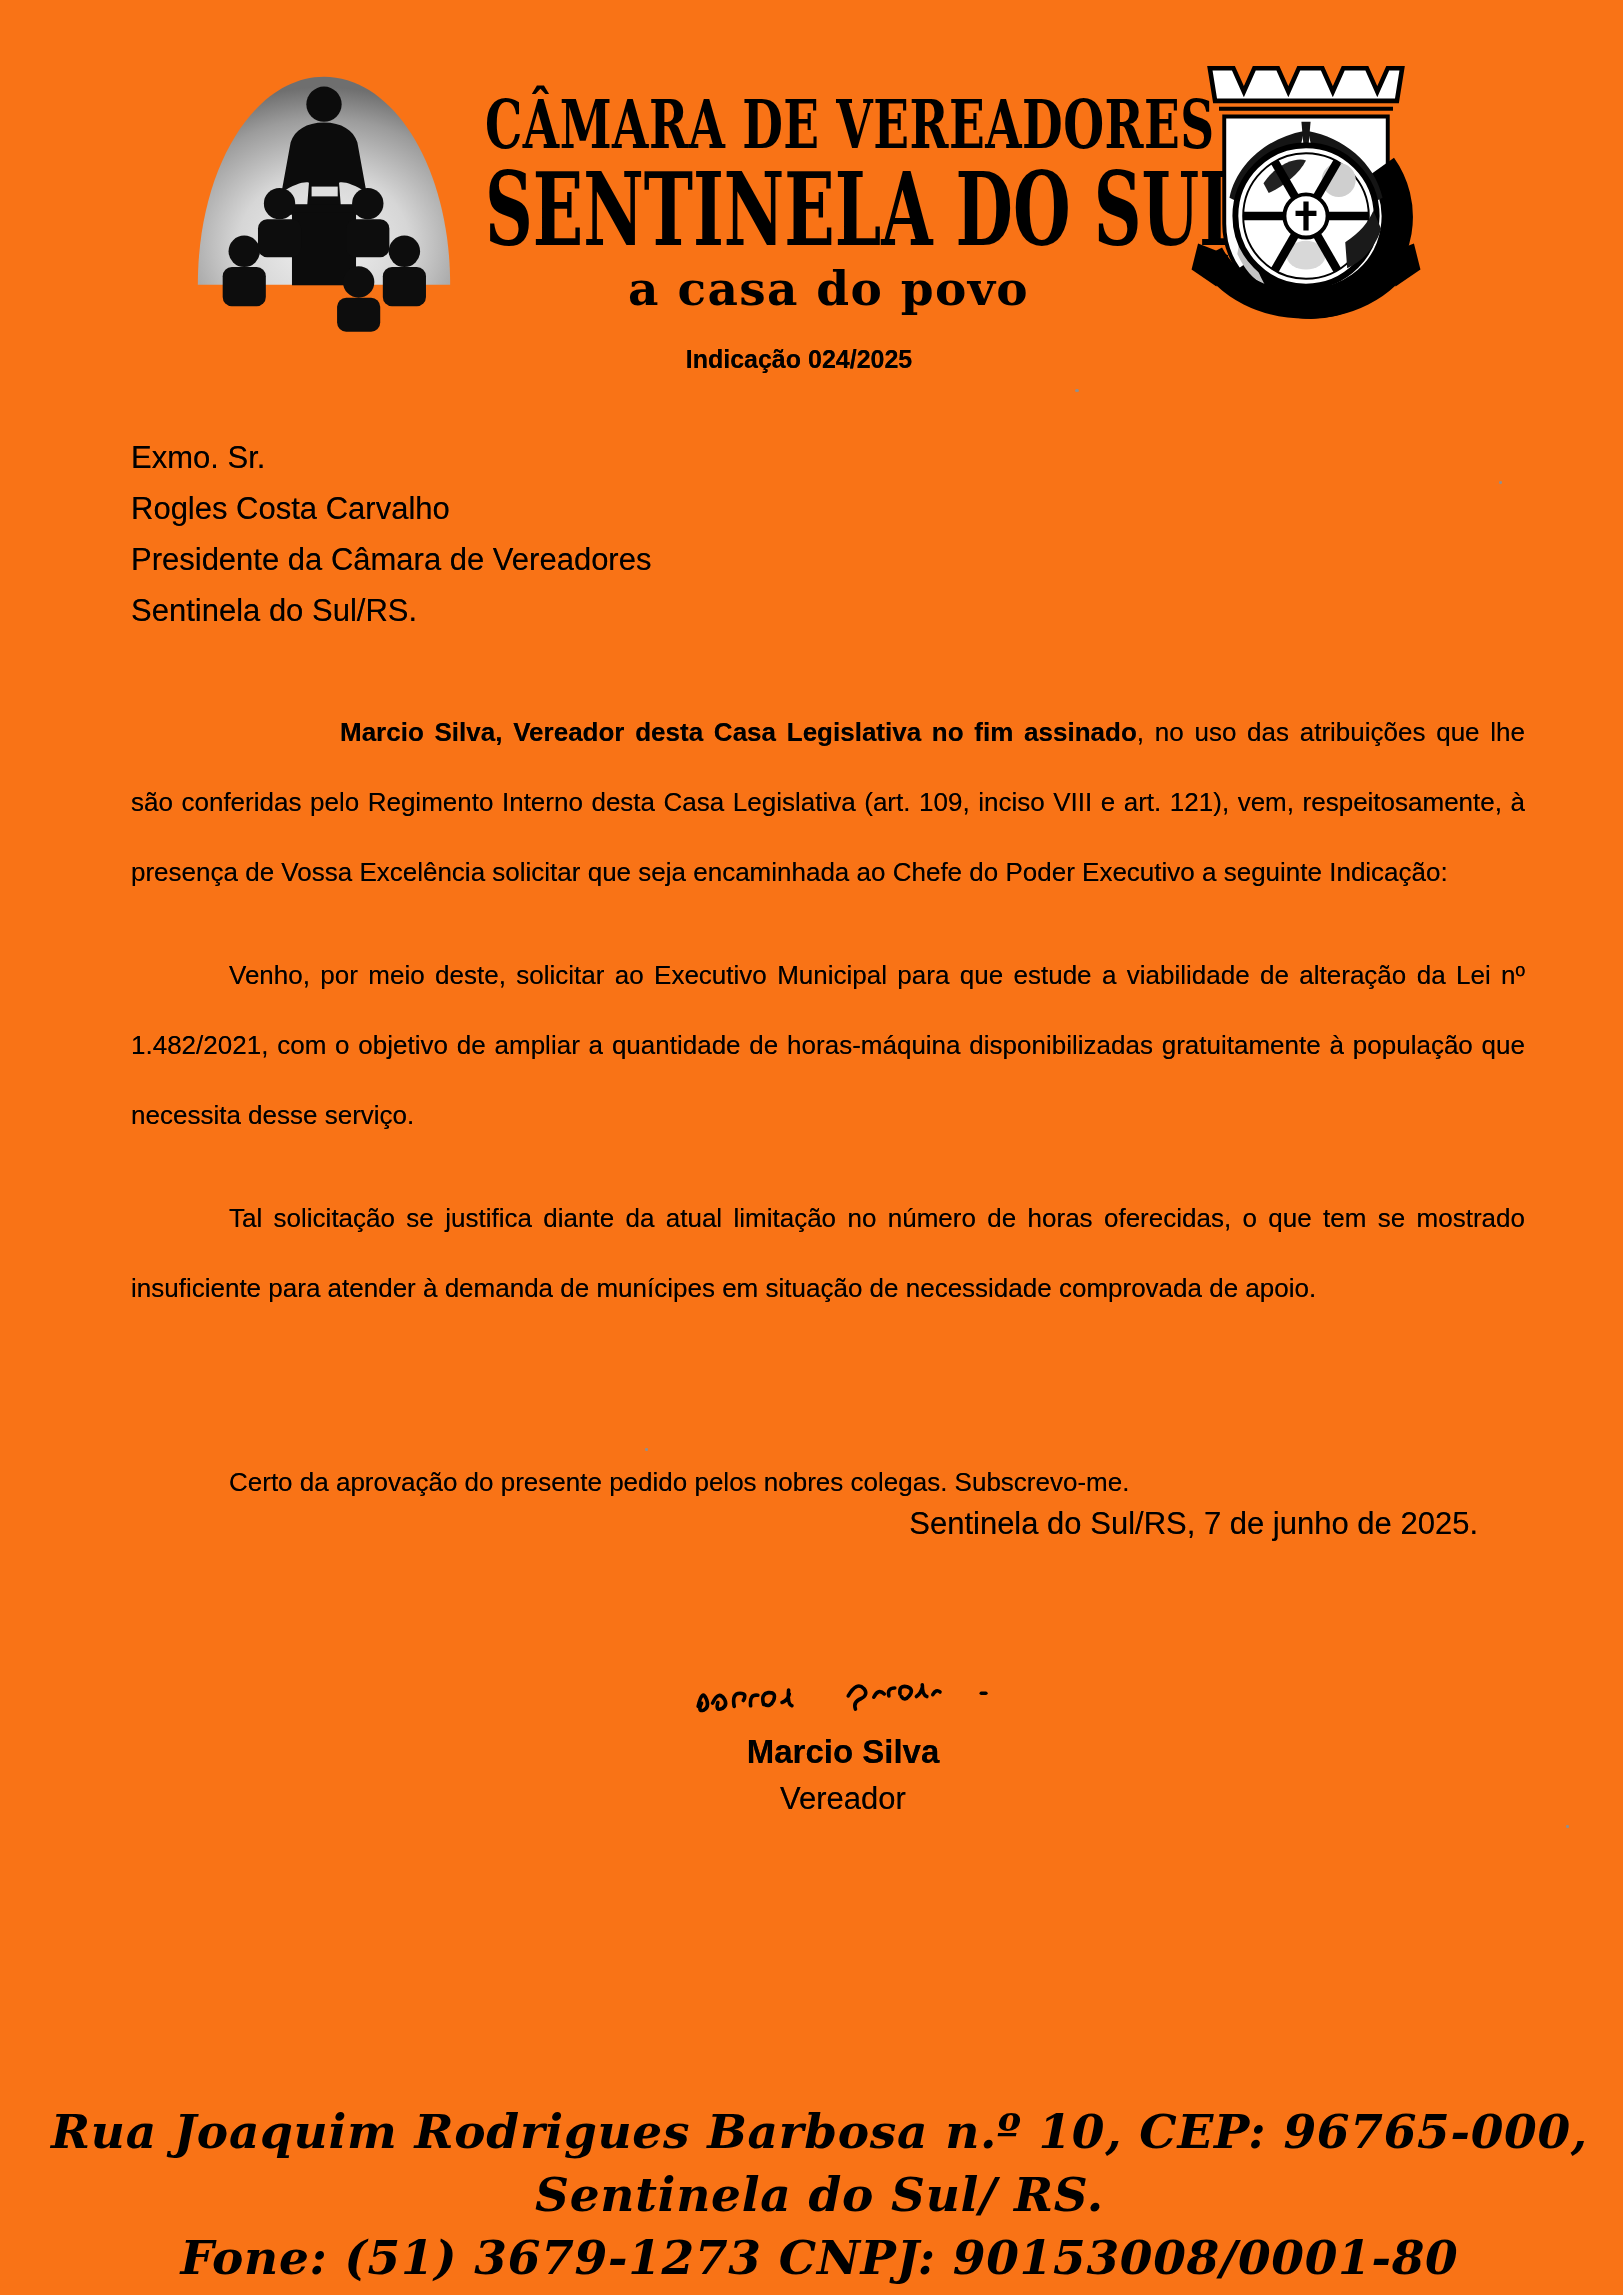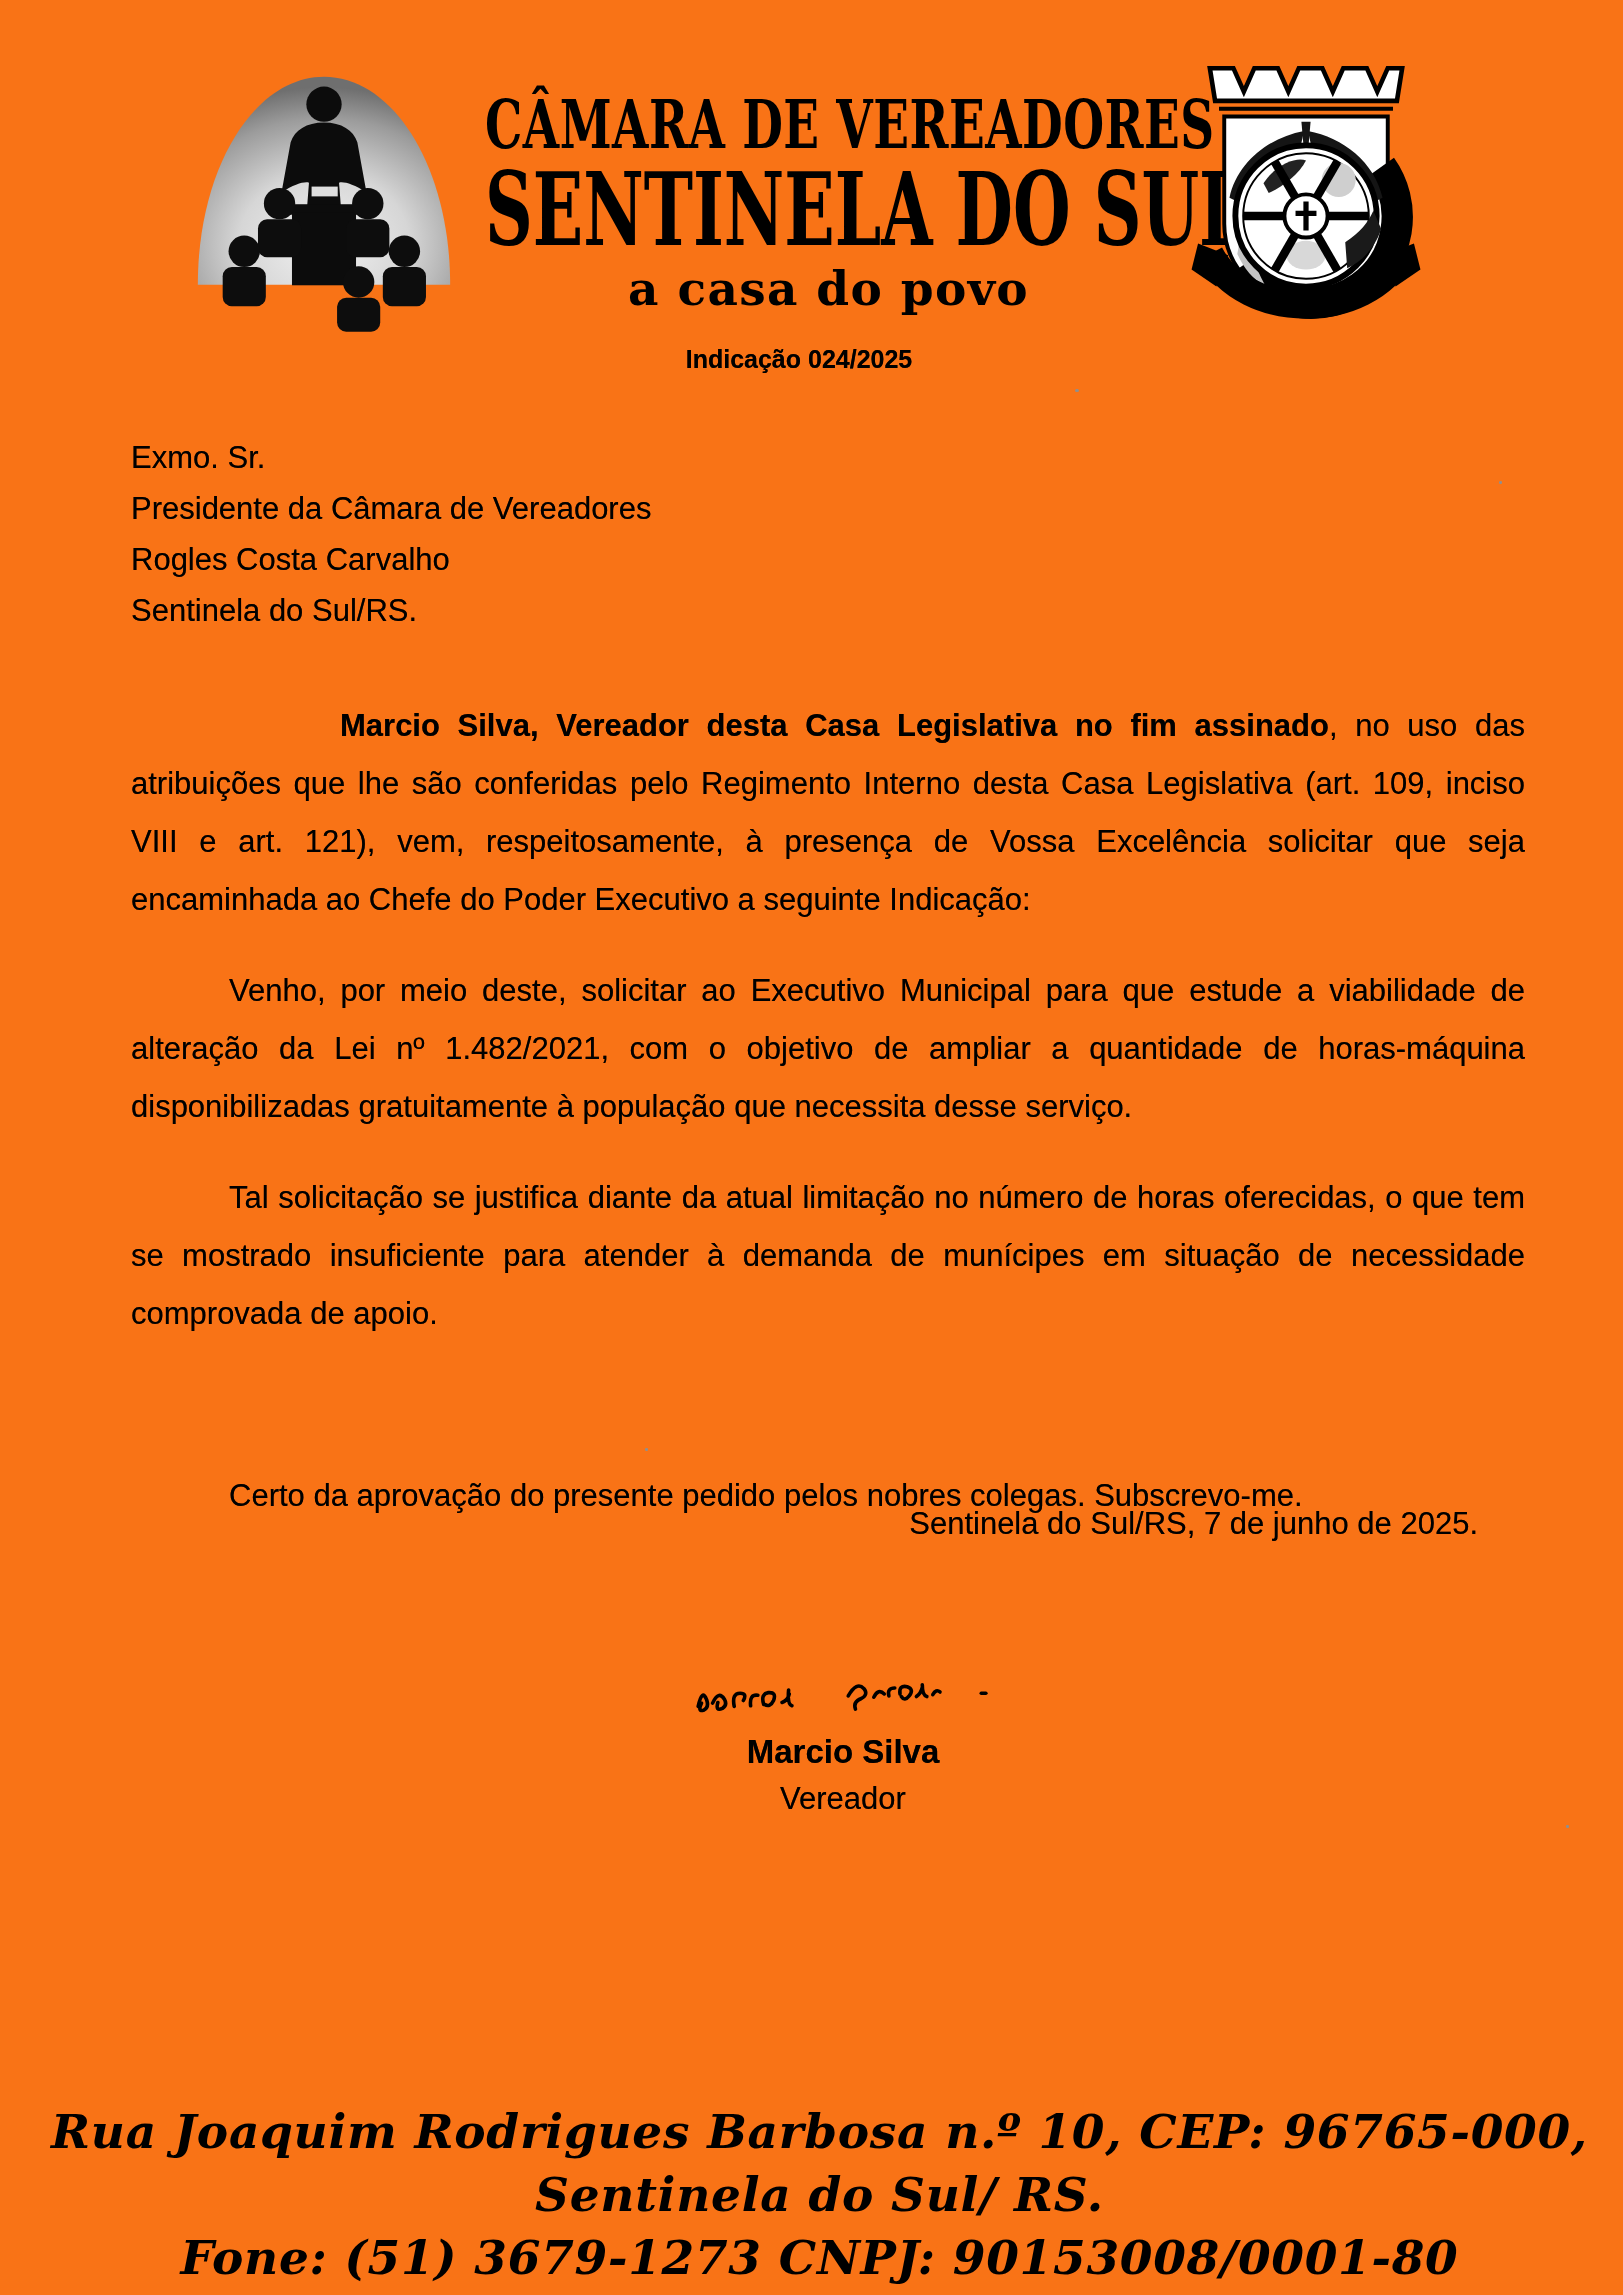--- a/index.html
+++ b/index.html
@@ -44,21 +44,21 @@
     text-align: center; font-weight: bold; font-size: 25px; line-height: 1.1;
     text-shadow: 0 0 0.3px rgba(0,0,0,.7);
   }
   .addressee {
     position: absolute; left: 131px; top: 432px; width: 1047px;
     font-size: 31px; line-height: 51px;
     text-shadow: 0 0 0.3px rgba(0,0,0,.6);
   }
   .body-block {
     position: absolute; left: 131px; top: 697px; width: 1394px;
-    font-size: 31px; line-height: 58px; text-align: justify;
+    font-size: 26px; line-height: 70px; text-align: justify;
     text-shadow: 0 0 0.3px rgba(0,0,0,.6);
   }
   .body-block p { margin: 0 0 33px 0; }
   .para-first { text-indent: 209px; }
   .para { text-indent: 98px; }
   .para-closing { text-indent: 98px; margin-top: 124px !important; }
   .bold { font-weight: bold; }
 
   .dateline {
     position: absolute; left: 131px; top: 1498px; width: 1394px;
@@ -172,22 +172,22 @@
       <path d="M38,298 C92,402 278,402 332,298" stroke="#000" stroke-width="42" fill="none"></path>
       <path d="M20,282 L66,300 L48,348 L10,322 Z"></path>
       <path d="M350,282 L304,300 L322,348 L360,322 Z"></path>
     </g>
   </svg>
 
   <div class="doc-title">Indicação 024/2025</div>
 
   <div class="addressee">
     <div>Exmo. Sr.</div>
+    <div>Rogles Costa Carvalho</div>
     <div>Presidente da Câmara de Vereadores</div>
-    <div>Rogles Costa Carvalho</div>
     <div>Sentinela do Sul/RS.</div>
   </div>
 
   <div class="body-block">
     <p class="para-first"><span class="bold">Marcio Silva, Vereador desta Casa Legislativa no fim assinado</span><span>, no uso das atribuições que lhe são conferidas pelo Regimento Interno desta Casa Legislativa (art. 109, inciso VIII e art. 121), vem, respeitosamente, à presença de Vossa Excelência solicitar que seja encaminhada ao Chefe do Poder Executivo a seguinte Indicação:</span></p>
     <p class="para">Venho, por meio deste, solicitar ao Executivo Municipal para que estude a viabilidade de alteração da Lei nº 1.482/2021, com o objetivo de ampliar a quantidade de horas-máquina disponibilizadas gratuitamente à população que necessita desse serviço.</p>
     <p class="para">Tal solicitação se justifica diante da atual limitação no número de horas oferecidas, o que tem se mostrado insuficiente para atender à demanda de munícipes em situação de necessidade comprovada de apoio.</p>
     <p class="para-closing">Certo da aprovação do presente pedido pelos nobres colegas. Subscrevo-me.</p>
   </div>
 

